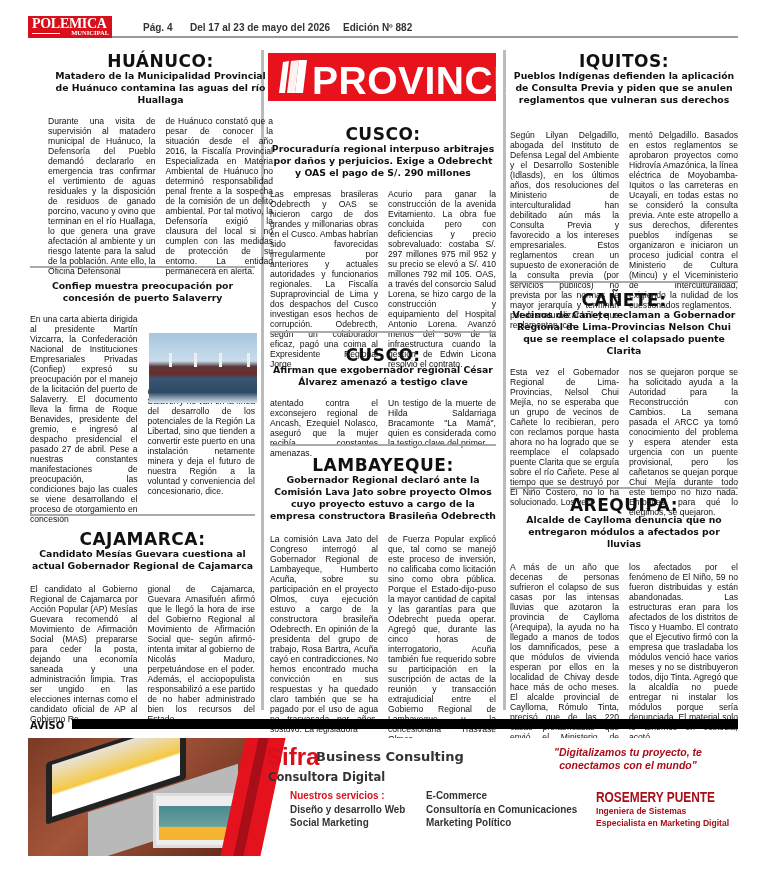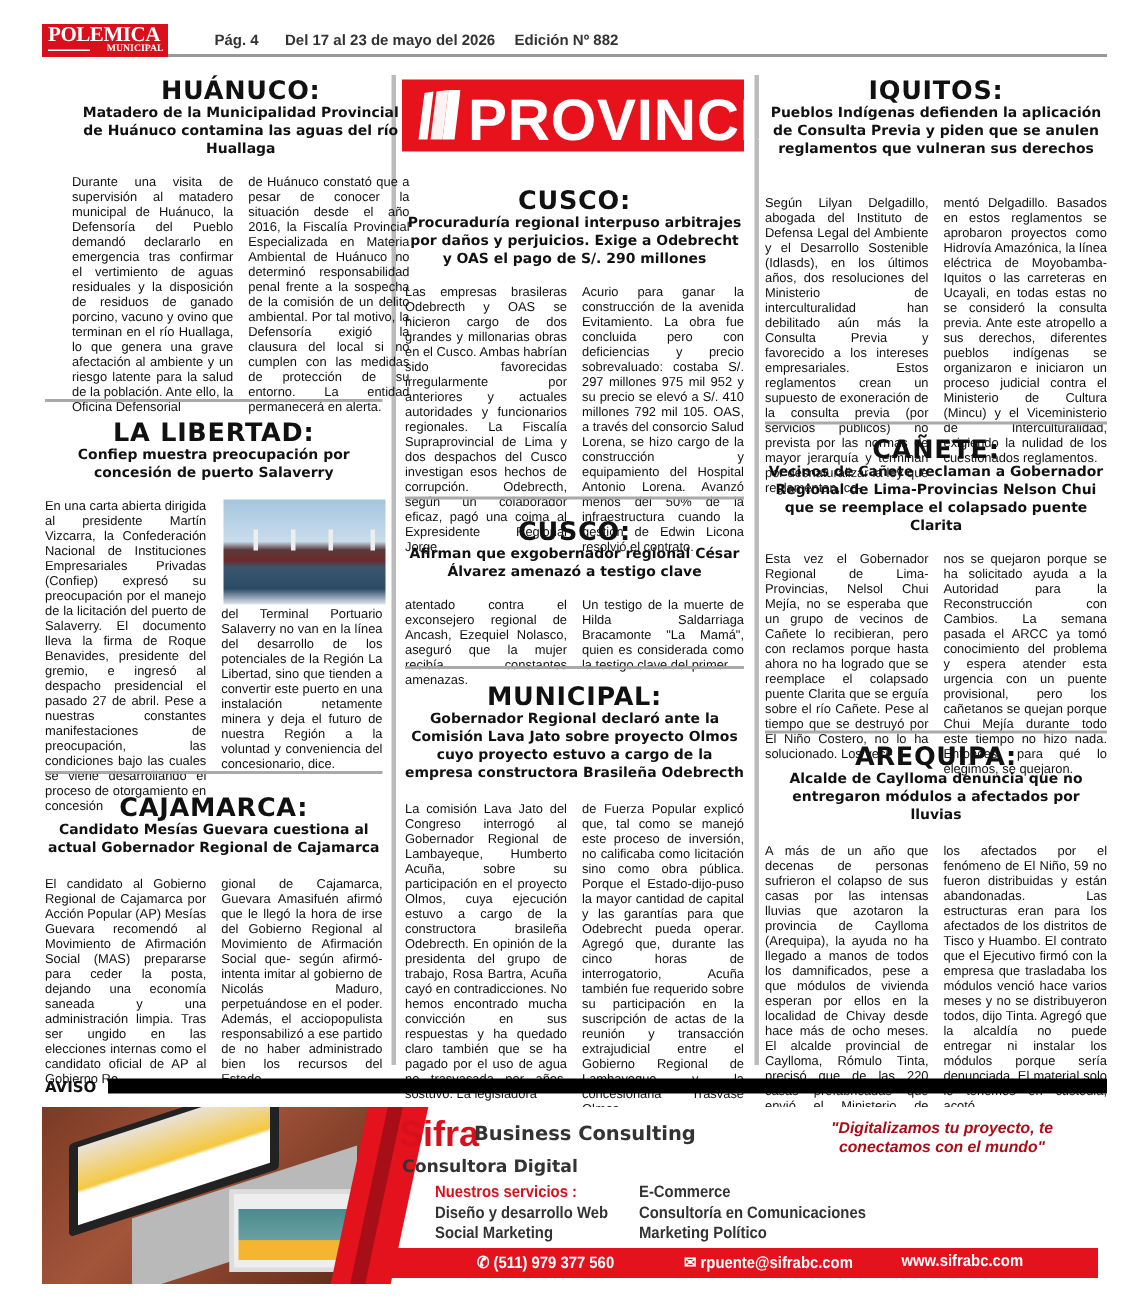--- a/index.html
+++ b/index.html
@@ -66,21 +66,20 @@
   <div class="region">HUÁNUCO:</div>
   <div class="sub">Matadero de la Municipalidad Provincial de Huánuco contamina las aguas del río Huallaga</div>
   <div class="body2" style="margin-top:10px;">
     <div>Durante una visita de supervisión al matadero municipal de Huánuco, la Defensoría del Pueblo demandó declararlo en emergencia tras confirmar el vertimiento de aguas residuales y la disposición de residuos de ganado porcino, vacuno y ovino que terminan en el río Huallaga, lo que genera una grave afectación al ambiente y un riesgo latente para la salud de la población. Ante ello, la Oficina Defensorial</div>
     <div>de Huánuco constató que a pesar de conocer la situación desde el año 2016, la Fiscalía Provincial Especializada en Materia Ambiental de Huánuco no determinó responsabilidad penal frente a la sospecha de la comisión de un delito ambiental. Por tal motivo, la Defensoría exigió la clausura del local si no cumplen con las medidas de protección de su entorno. La entidad permanecerá en alerta.</div>
   </div>
 </div>
 <div class="hline" style="left:30px; top:266px; width:225px;"></div>
 
 <div class="col" style="left:30px; top:280px; width:225px;">
-  <div class="region">LA LIBERTAD:</div>
   <div class="sub">Confiep muestra preocupación por concesión de puerto Salaverry</div>
   <div class="body2" style="margin-top:10px;">
     <div>En una carta abierta dirigida al presidente Martín Vizcarra, la Confederación Nacional de Instituciones Empresariales Privadas (Confiep) expresó su preocupación por el manejo de la licitación del puerto de Salaverry. El documento lleva la firma de Roque Benavides, presidente del gremio, e ingresó al despacho presidencial el pasado 27 de abril. Pese a nuestras constantes manifestaciones de preocupación, las condiciones bajo las cuales se viene desarrollando el proceso de otorgamiento en concesión</div>
     <div style="padding-top:72px;">del Terminal Portuario Salaverry no van en la línea del desarrollo de los potenciales de la Región La Libertad, sino que tienden a convertir este puerto en una instalación netamente minera y deja el futuro de nuestra Región a la voluntad y conveniencia del concesionario, dice.</div>
   </div>
 </div>
 <div class="img-ship">
   <div class="crane" style="left:20px;"></div>
   <div class="crane" style="left:45px;"></div>
   <div class="crane" style="left:70px;"></div>
@@ -120,21 +119,21 @@
   <div class="region">CUSCO:</div>
   <div class="sub">Afirman que exgobernador regional César Álvarez amenazó a testigo clave</div>
   <div class="body2" style="margin-top:10px;">
     <div>atentado contra el exconsejero regional de Ancash, Ezequiel Nolasco, aseguró que la mujer recibía constantes amenazas.</div>
     <div>Un testigo de la muerte de Hilda Saldarriaga Bracamonte "La Mamá", quien es considerada como la testigo clave del primer</div>
   </div>
 </div>
 <div class="hline" style="left:270px; top:444px; width:226px;"></div>
 
 <div class="col" style="left:270px; top:456px; width:226px;">
-  <div class="region">MUNICIPAL:</div>
+  <div class="region">LAMBAYEQUE:</div>
   <div class="sub">Gobernador Regional declaró ante la Comisión Lava Jato sobre proyecto Olmos cuyo proyecto estuvo a cargo de la empresa constructora Brasileña Odebrecth</div>
   <div class="body2" style="margin-top:12px;">
     <div>La comisión Lava Jato del Congreso interrogó al Gobernador Regional de Lambayeque, Humberto Acuña, sobre su participación en el proyecto Olmos, cuya ejecución estuvo a cargo de la constructora brasileña Odebrecth. En opinión de la presidenta del grupo de trabajo, Rosa Bartra, Acuña cayó en contradicciones. No hemos encontrado mucha convicción en sus respuestas y ha quedado claro también que se ha pagado por el uso de agua no trasvasada por años, sostuvo. La legisladora</div>
     <div>de Fuerza Popular explicó que, tal como se manejó este proceso de inversión, no calificaba como licitación sino como obra pública. Porque el Estado-dijo-puso la mayor cantidad de capital y las garantías para que Odebrecht pueda operar. Agregó que, durante las cinco horas de interrogatorio, Acuña también fue requerido sobre su participación en la suscripción de actas de la reunión y transacción extrajudicial entre el Gobierno Regional de Lambayeque y la concesionaria Trasvase Olmos.</div>
   </div>
 </div>
 
 <div class="col" style="left:510px; top:52px; width:228px;">
   <div class="region">IQUITOS:</div>
   <div class="sub">Pueblos Indígenas defienden la aplicación de Consulta Previa y piden que se anulen reglamentos que vulneran sus derechos</div>
@@ -189,25 +188,19 @@
     <div class="svc-red">Nuestros servicios :</div>
     <div>Diseño y desarrollo Web</div>
     <div>Social Marketing</div>
   </div>
   <div class="svc" style="left:398px; top:51px;">
     <div>E-Commerce</div>
     <div>Consultoría en Comunicaciones</div>
     <div>Marketing Político</div>
   </div>
 
-
-  <div class="ad-bottom">
-    <span class="contact" style="left:62px;">
-      <span>✆</span>
-      <span>(511) 979 377 560</span>
-    </span>
-    <span class="contact" style="left:200px;">
-      <span>✉</span>
-      <span>rpuente@sifrabc.com</span>
-    </span>
-    <span class="contact" style="left:345px;">www.sifrabc.com</span>
-  </div>
+  <div class="person">
+    <div class="person-name">ROSEMERY PUENTE</div>
+    <div class="person-role">Ingeniera de Sistemas</div>
+    <div class="person-role">Especialista en Marketing Digital</div>
+  </div>
+
 </div>
 
 </body></html>

